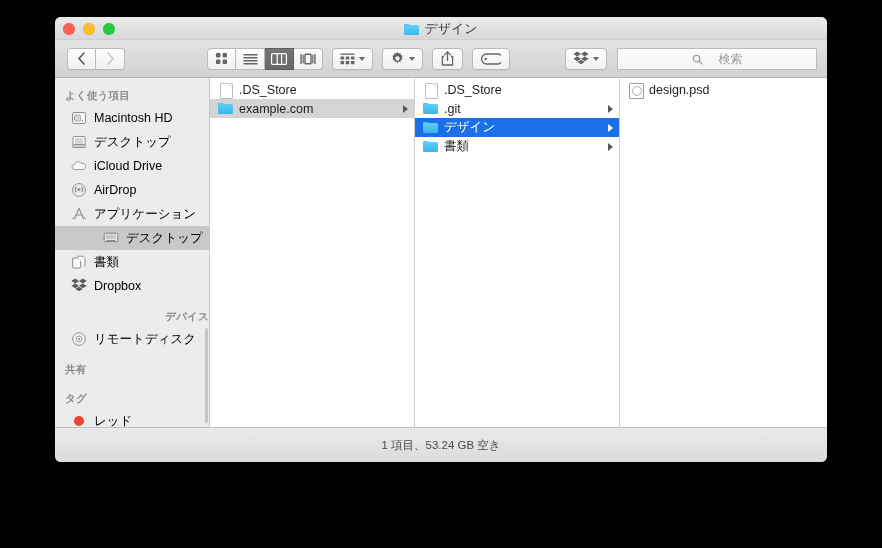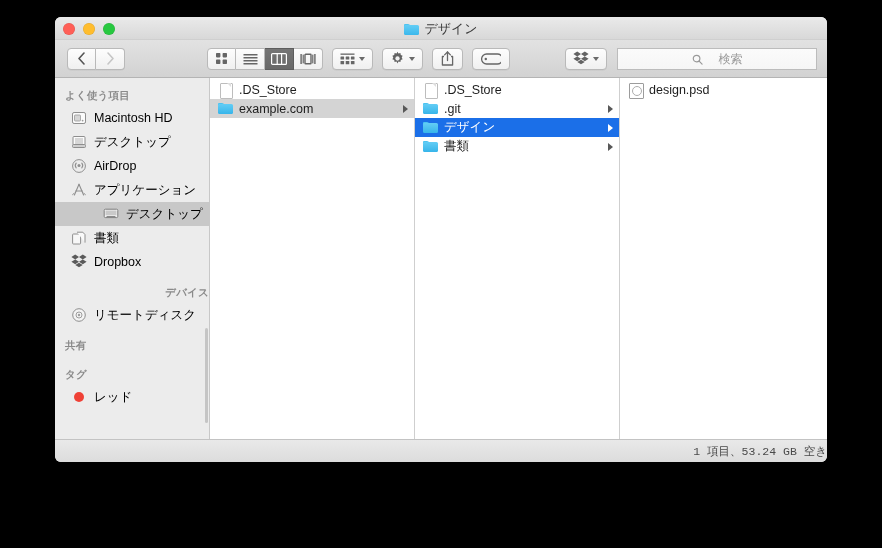--- a/index.html
+++ b/index.html
@@ -180,25 +180,25 @@
     content:""; position:absolute; left:1px; top:0.5px; width:13px; height:14px;
     background:#fff; border:0.9px solid #9c9c9c; border-radius:1px;
   }
   .ico.psd::after {
     content:""; position:absolute; left:3.5px; top:3.5px; width:8px; height:8px;
     border:1.2px solid #adadad; border-radius:50%;
   }
 
   
   .statusbar {
-    height: 23px; flex: 0 0 auto;
+    height: 35px; flex: 0 0 auto;
     background: linear-gradient(to bottom,#e9e9e9,#dcdcdc);
     border-top: 0.5px solid #c3c3c3;
-    display:flex; align-items:center; justify-content:flex-end;
-    font-size: 11.5px; color: #4a4a4a; font-family: Liberation Mono, monospace;
+    display:flex; align-items:center; justify-content:center;
+    font-size: 11.5px; color: #4a4a4a;
   }
   svg { display:block; }
 </style>
 </head>
 <body>
 
 <div id="stage">
 
   <div id="window">
 
@@ -337,20 +337,28 @@
           <span class="sb-ico">
             <svg width="16" height="16" viewBox="0 0 16 16">
               <rect x="2" y="2.5" width="12" height="8.5" rx="1" fill="#fbfbfb" stroke="#8e8e8e" stroke-width="1"></rect>
               <path d="M4 5 H12 M4 7 H12 M4 9 H12" stroke="#aaa" stroke-width="0.9"></path>
               <rect x="1.5" y="10.5" width="13" height="3" rx="1" fill="#cfcfcf" stroke="#8e8e8e" stroke-width="1"></rect>
             </svg>
           </span>
           <span class="sb-lbl">デスクトップ</span>
         </div>
 
+        <div class="sb-item">
+          <span class="sb-ico">
+            <svg width="16" height="16" viewBox="0 0 16 16">
+              <path d="M3.4 11.5 a2.5 2.5 0 0 1 .3-5 a3.4 3.4 0 0 1 6.4-1 a2.7 2.7 0 0 1 2.5 6 z" fill="#fafafa" stroke="#9b9b9b" stroke-width="1" stroke-linejoin="round"></path>
+            </svg>
+          </span>
+          <span class="sb-lbl">iCloud Drive</span>
+        </div>
 
         <div class="sb-item">
           <span class="sb-ico">
             <svg width="16" height="16" viewBox="0 0 16 16">
               <circle cx="8" cy="8" r="6.4" fill="none" stroke="#8e8e8e" stroke-width="1"></circle>
               <path d="M5.2 9.8 a3.6 3.6 0 0 1 0-4.6" fill="none" stroke="#8e8e8e" stroke-width="1.1" stroke-linecap="round"></path>
               <path d="M10.8 9.8 a3.6 3.6 0 0 0 0-4.6" fill="none" stroke="#8e8e8e" stroke-width="1.1" stroke-linecap="round"></path>
               <circle cx="8" cy="7.6" r="1.5" fill="#8e8e8e"></circle>
             </svg>
           </span>

